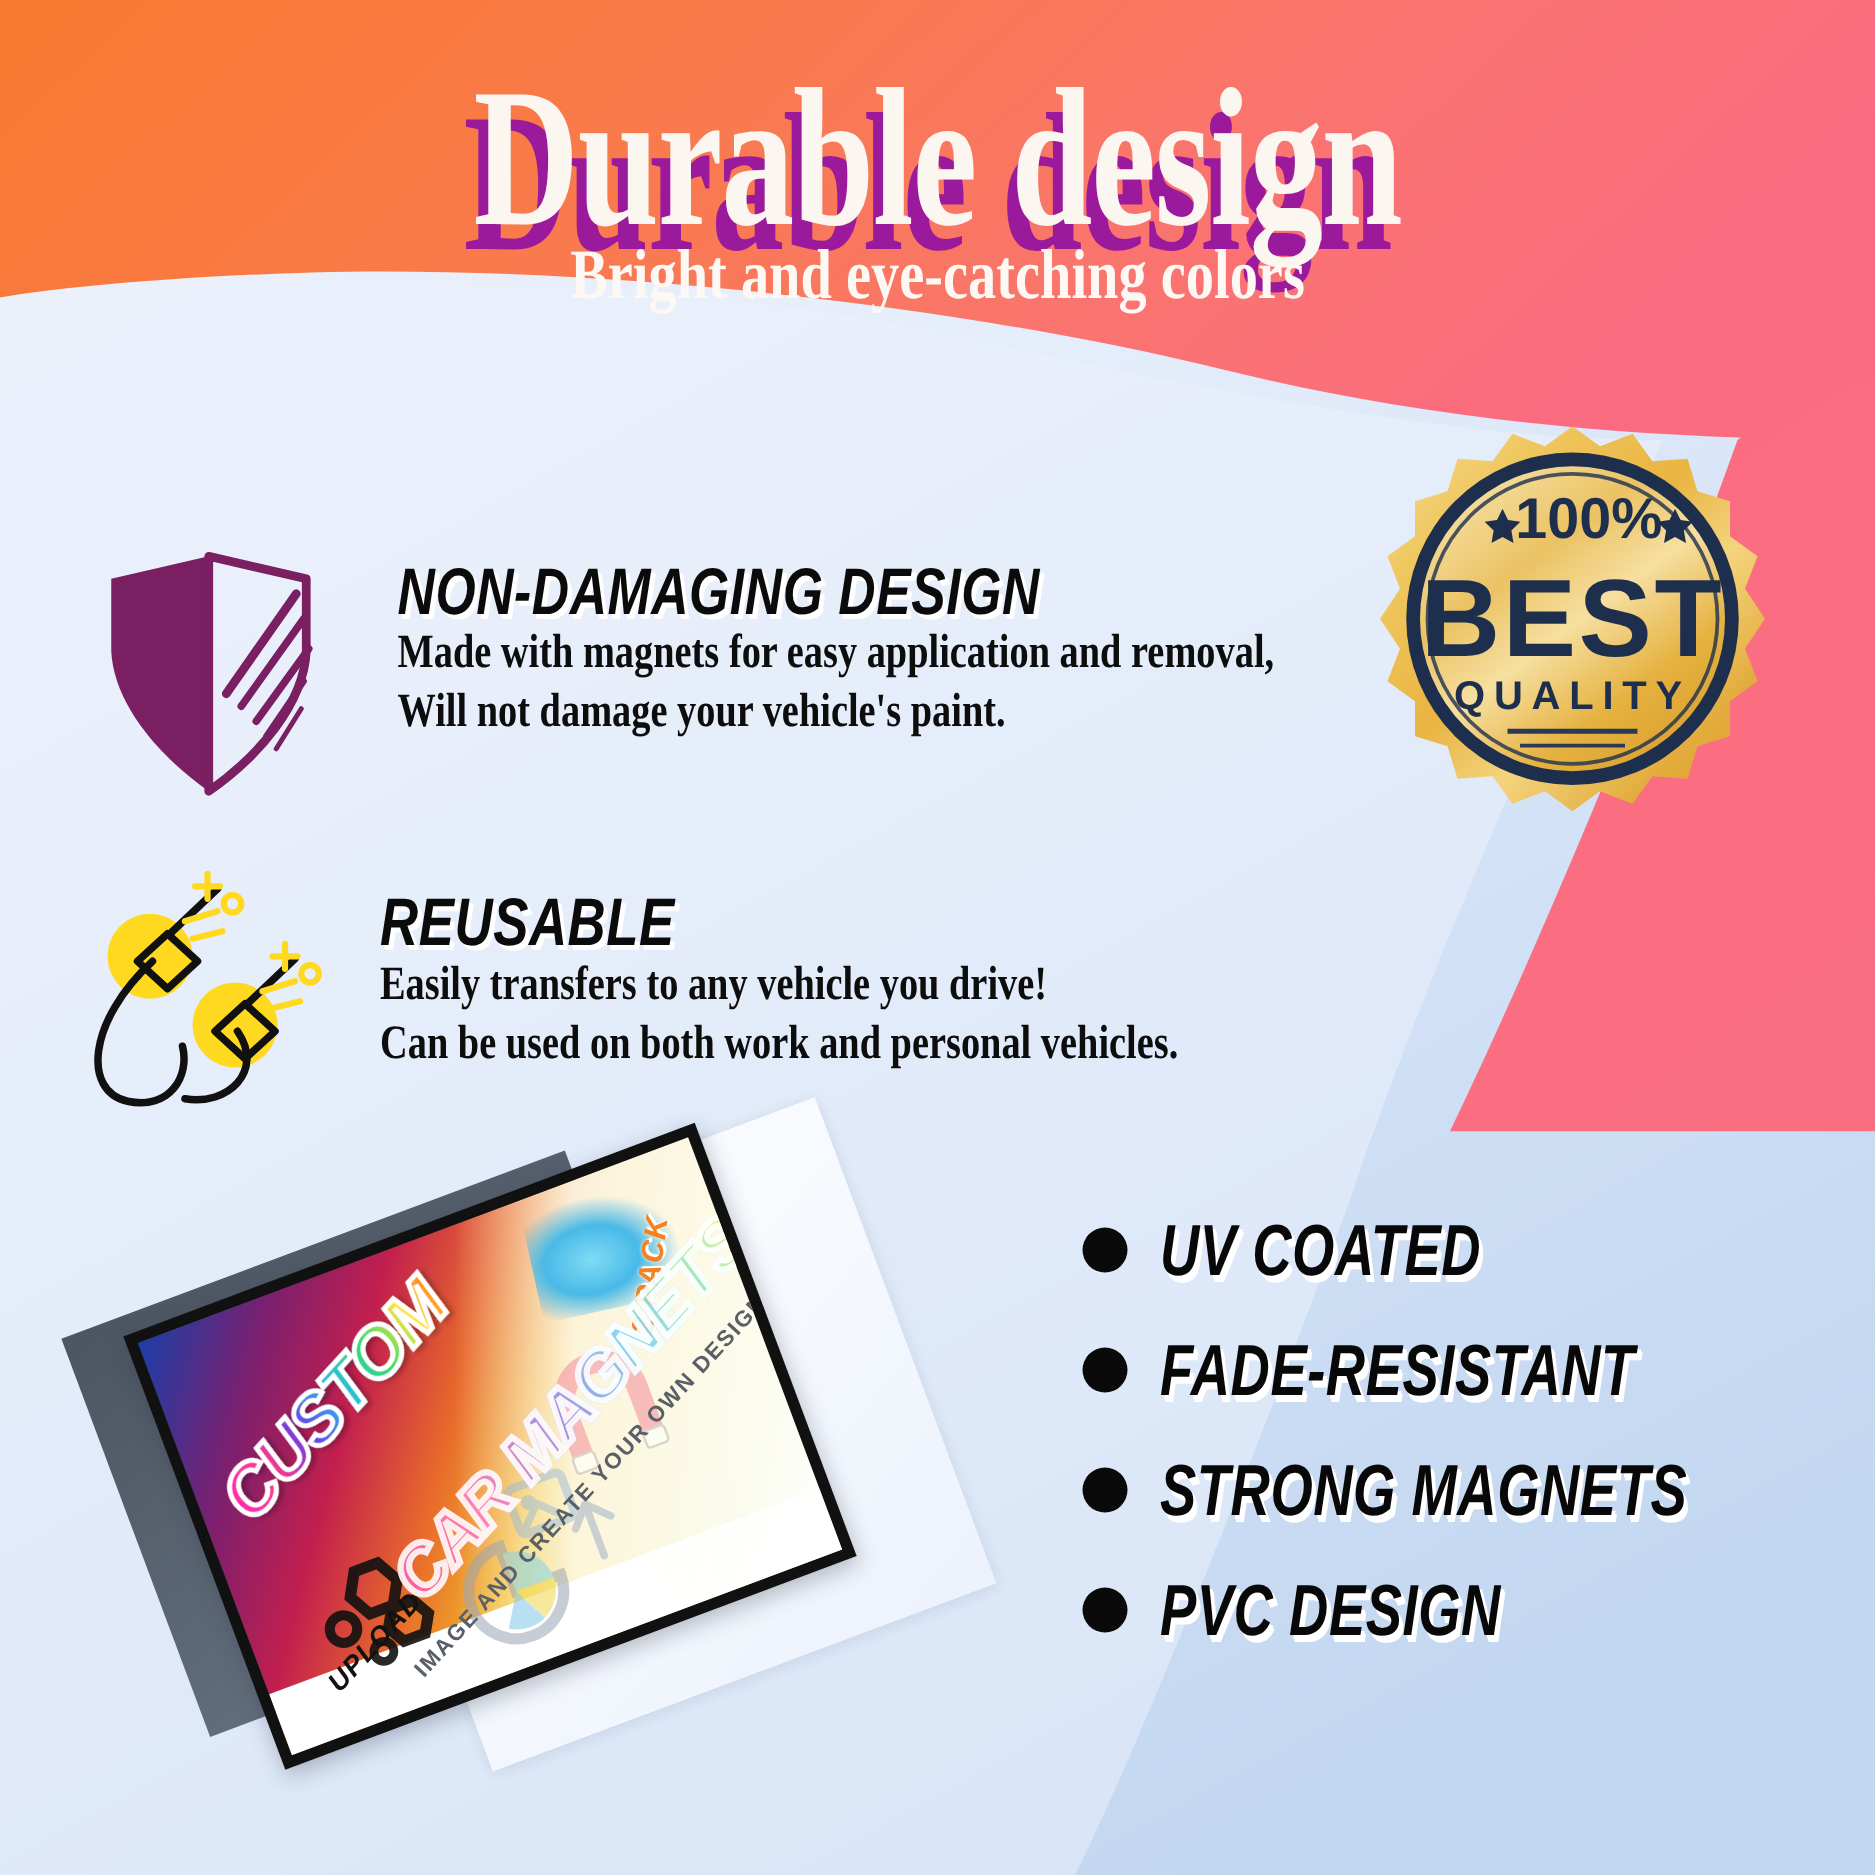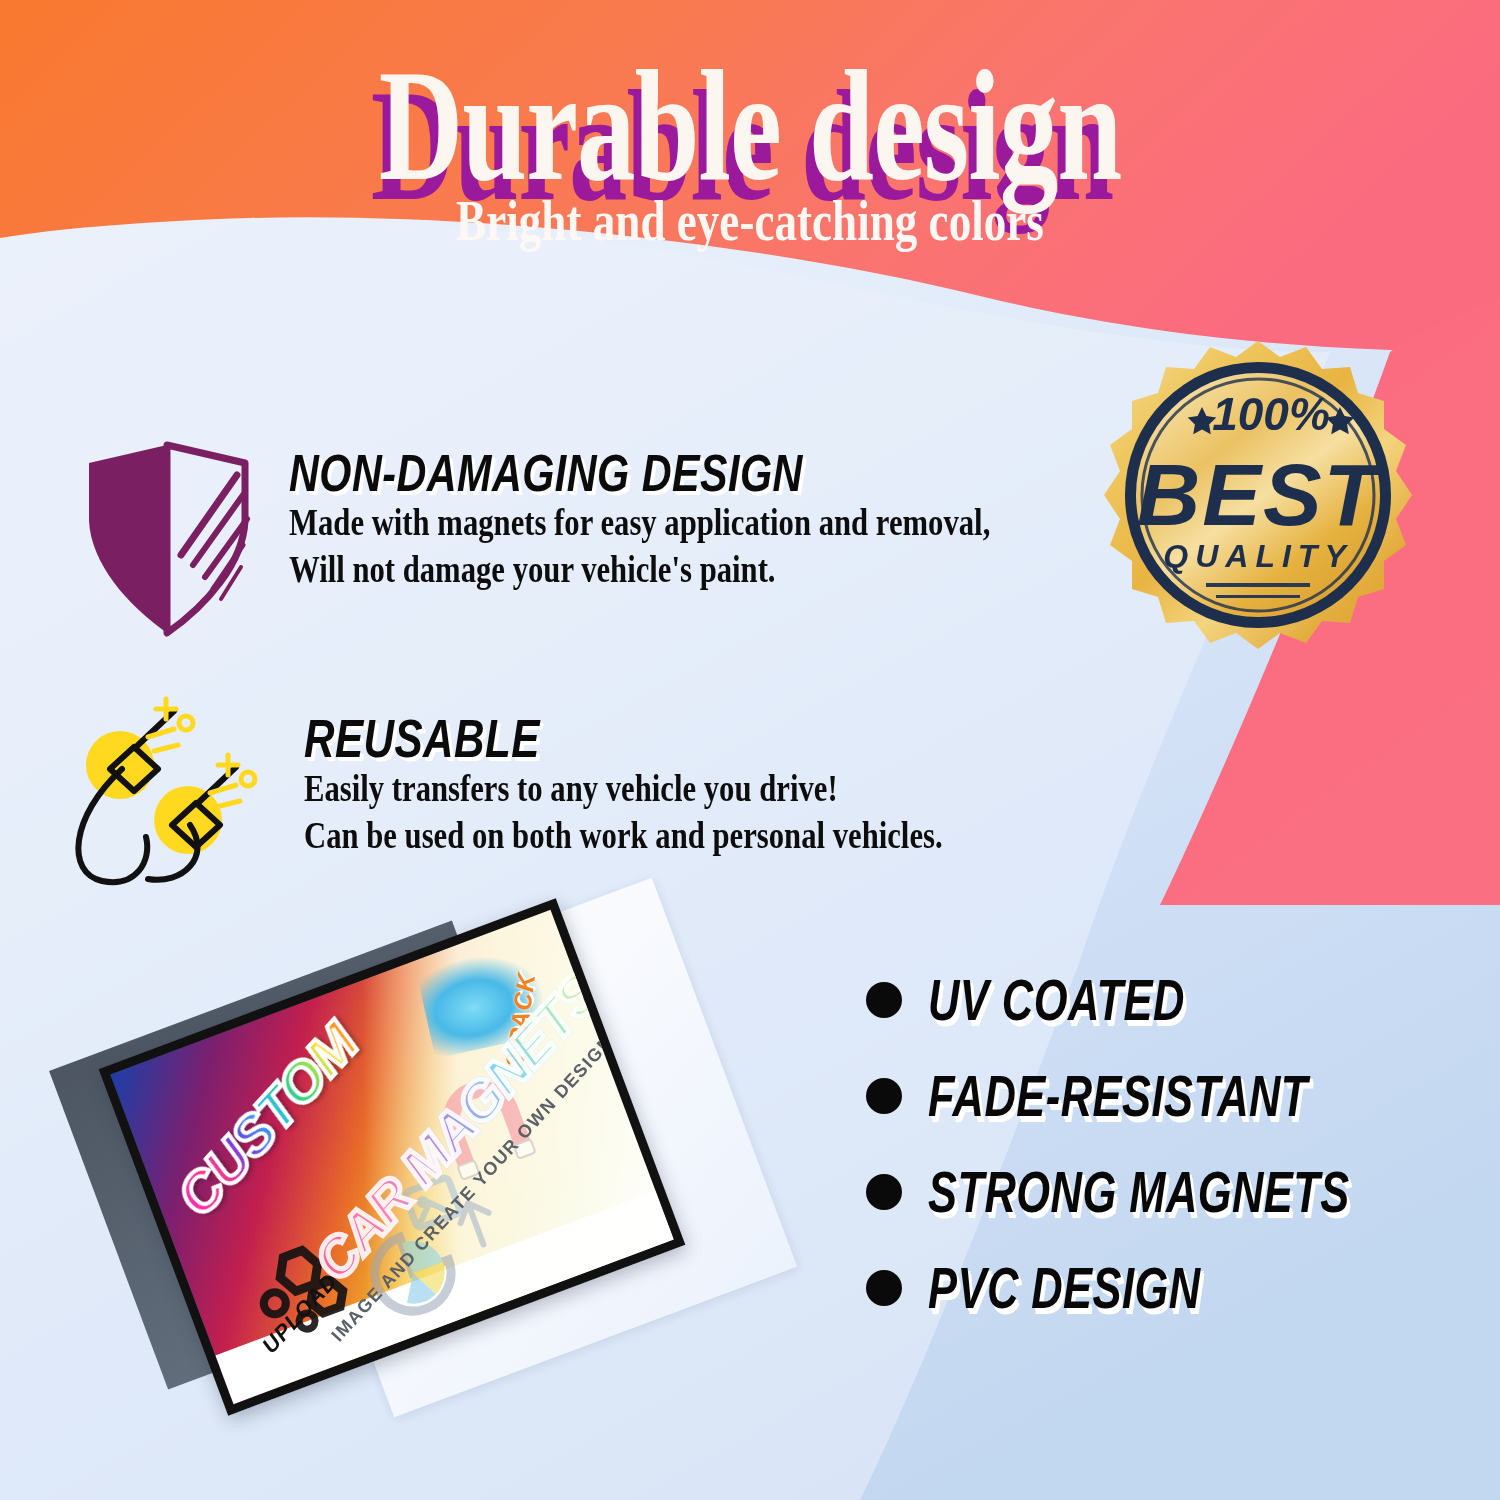--- a/index.html
+++ b/index.html
@@ -45,41 +45,41 @@
     text-shadow:3px 3px 0 #ffffff, 4px 4px 0 #ffffff;
     white-space:nowrap;
   }
   .feat-line{
     font-family:"Liberation Serif",serif;font-weight:700;color:#0d0d0d;
     font-size:33px;line-height:47px;white-space:nowrap;
     transform:scaleX(0.93) scaleY(1.16);transform-origin:0 50%;
   }
   #feature-0{left:75px;top:437px;}
   #feature-1{left:62px;top:685px;}
-  #feature-0 .feat-body{margin-left:18px;padding-top:10px;}
+  #feature-0 .feat-body{margin-left:47px;padding-top:10px;}
   #feature-1 .feat-body{padding-top:28px;}
   #feature-1 .feat-head{font-size:48px;}
 
   
   .bullets{position:absolute;left:866px;top:952px;width:620px;}
   .bullet{display:flex;align-items:center;height:96px;}
   .dot{
     width:36px;height:36px;border-radius:50%;background:#0a0a0a;
     flex:0 0 auto;margin-right:26px;
   }
   .bullet-label{
     font-family:"Liberation Sans",sans-serif;
     font-weight:700;font-style:italic;color:#080808;
     font-size:50px;line-height:54px;letter-spacing:0.5px;white-space:nowrap;
     transform:scaleX(0.87) scaleY(1.16);transform-origin:0 50%;
     text-shadow:3px 3px 0 #ffffff,4px 5px 0 #ffffff;
   }
 
   
-  .badge{position:absolute;left:1098px;top:335px;width:320px;height:320px;font-style:italic;}
+  .badge{position:absolute;left:1098px;top:335px;width:320px;height:320px;}
   .badge svg{width:320px;height:320px;display:block;}
 
   
   .product{position:absolute;left:40px;top:930px;width:800px;height:520px;}
   .sheet{position:absolute;}
   .sheet-white{
     left:268px;top:10px;width:430px;height:415px;
     background:linear-gradient(150deg,#ffffff 0%,#fafcff 40%,#eef4fd 100%);
     transform:rotate(-20.5deg);opacity:.92;
     box-shadow:0 2px 12px rgba(60,80,120,.14);

